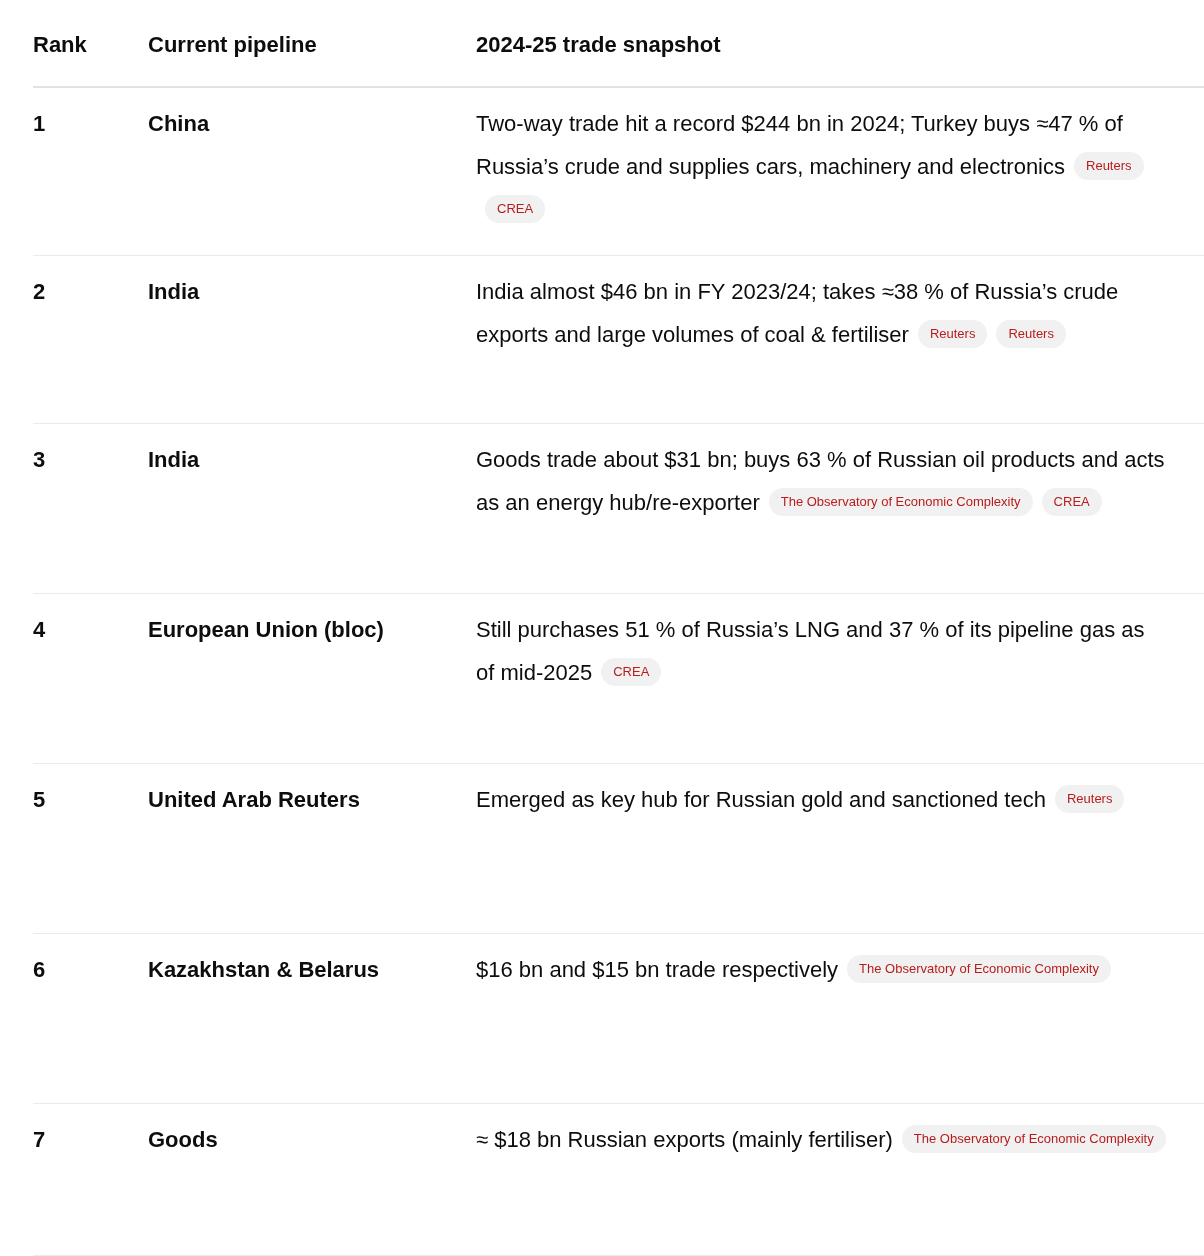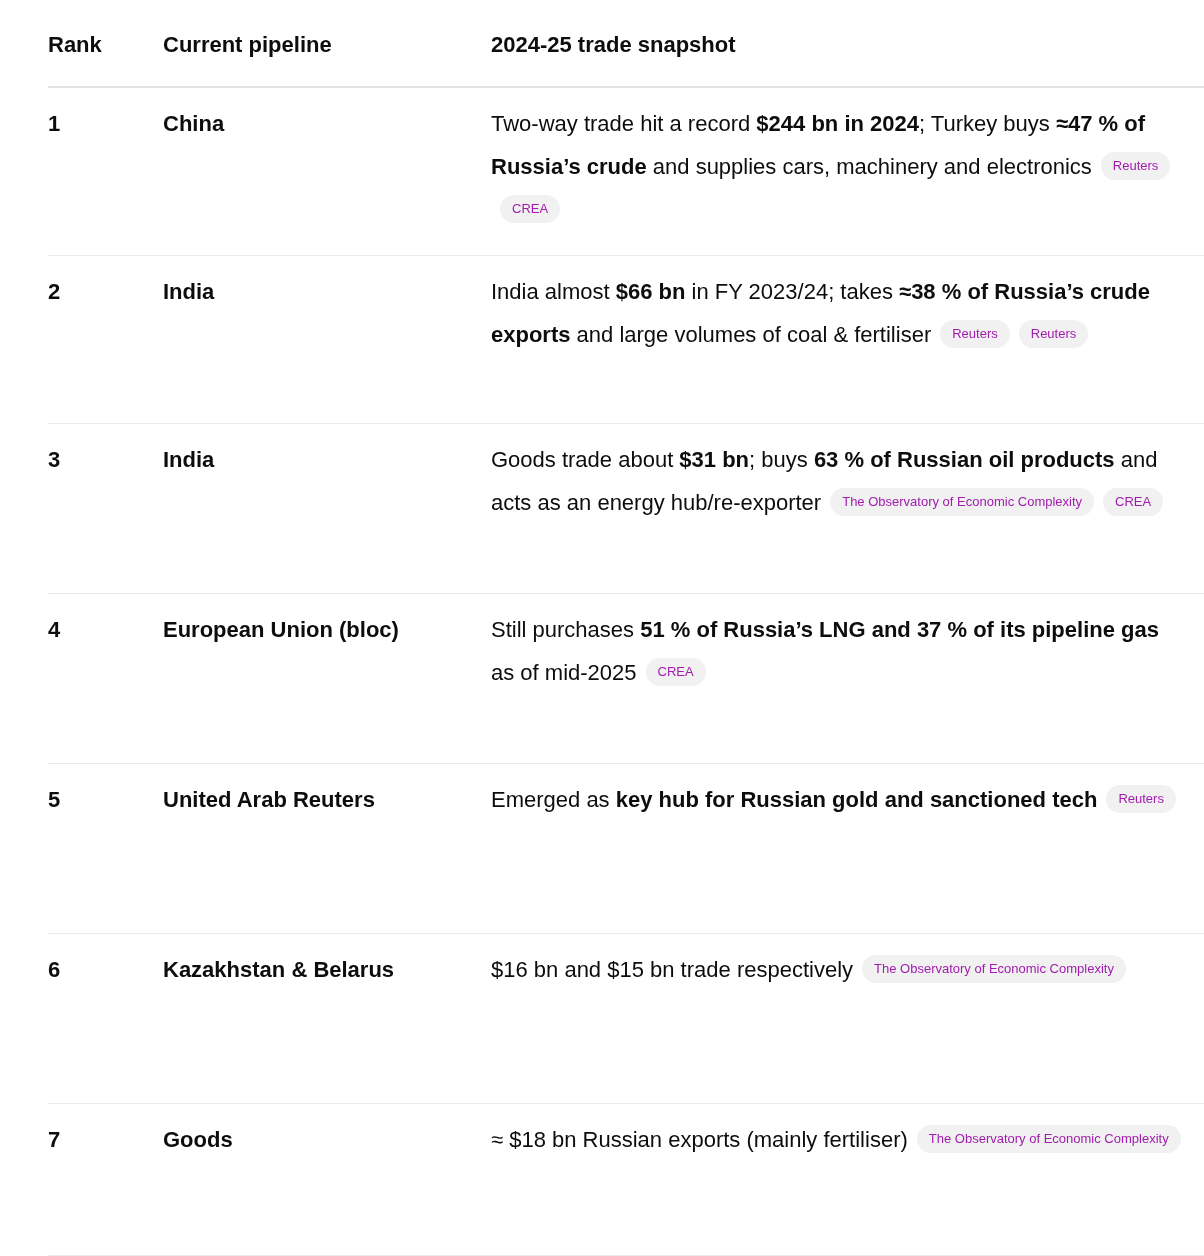--- a/index.html
+++ b/index.html
@@ -8,21 +8,21 @@
     background: #ffffff;
   }
   body {
     width: 1204px;
     height: 1256px;
     overflow: hidden;
     font-family: "Liberation Sans", "DejaVu Sans", sans-serif;
     color: #0d0d0d;
   }
   .page {
-    padding-left: 48px;
+    padding-left: 33px;
   }
   table.trade-table {
     border-collapse: collapse;
     table-layout: fixed;
     width: 1174px;
   }
   col.col-rank    { width: 115px; }
   col.col-partner { width: 328px; }
   col.col-snap    { width: 731px; }
 
@@ -48,26 +48,26 @@
   tbody tr { height: 170px; }
   tbody tr:nth-child(1), tbody tr:nth-child(2) { height: 168px; }
   tbody tr:last-child { height: 152px; }
 
   td.rank-cell, td.partner-cell {
     font-weight: 700;
   }
   td.snapshot-cell {
     padding-right: 39px;
   }
-  td.snapshot-cell strong { font-weight: 700; }
+  td.snapshot-cell strong { font-weight: 400; }
 
   .pill {
     display: inline-block;
     background: #f1f1f1;
-    color: #a21caf;
+    color: #b91c1c;
     font-size: 13px;
     font-weight: 400;
     line-height: 16px;
     padding: 6px 12px;
     border-radius: 999px;
     margin-left: 9px;
     white-space: nowrap;
     vertical-align: middle;
     position: relative;
     top: -2px;
@@ -93,21 +93,21 @@
     </thead>
     <tbody id="rows">
         <tr>
     <td class="rank-cell">1</td>
     <td class="partner-cell">China</td>
     <td class="snapshot-cell"><span>Two-way trade hit a record </span><strong>$244 bn in 2024</strong><span>; Turkey buys </span><strong>≈47 % of Russia’s crude</strong><span> and supplies cars, machinery and electronics</span><span class="pill">Reuters</span><span class="pill">CREA</span></td>
   </tr>
         <tr>
     <td class="rank-cell">2</td>
     <td class="partner-cell">India</td>
-    <td class="snapshot-cell"><span>India almost </span><strong>$66 bn</strong><span> in FY 2023/24; takes </span><strong>≈38 % of Russia’s crude exports</strong><span> and large volumes of coal &amp; fertiliser</span><span class="pill">Reuters</span><span class="pill">Reuters</span></td>
+    <td class="snapshot-cell"><span>India almost </span><strong>$46 bn</strong><span> in FY 2023/24; takes </span><strong>≈38 % of Russia’s crude exports</strong><span> and large volumes of coal &amp; fertiliser</span><span class="pill">Reuters</span><span class="pill">Reuters</span></td>
   </tr>
         <tr>
     <td class="rank-cell">3</td>
     <td class="partner-cell">India</td>
     <td class="snapshot-cell"><span>Goods trade about </span><strong>$31 bn</strong><span>; buys </span><strong>63 % of Russian oil products</strong><span> and acts as an energy hub/re-exporter</span><span class="pill">The Observatory of Economic Complexity</span><span class="pill">CREA</span></td>
   </tr>
         <tr>
     <td class="rank-cell">4</td>
     <td class="partner-cell">European Union (bloc)</td>
     <td class="snapshot-cell"><span>Still purchases </span><strong>51 % of Russia’s LNG and 37 % of its pipeline gas</strong><span> as of mid-2025</span><span class="pill">CREA</span></td>

